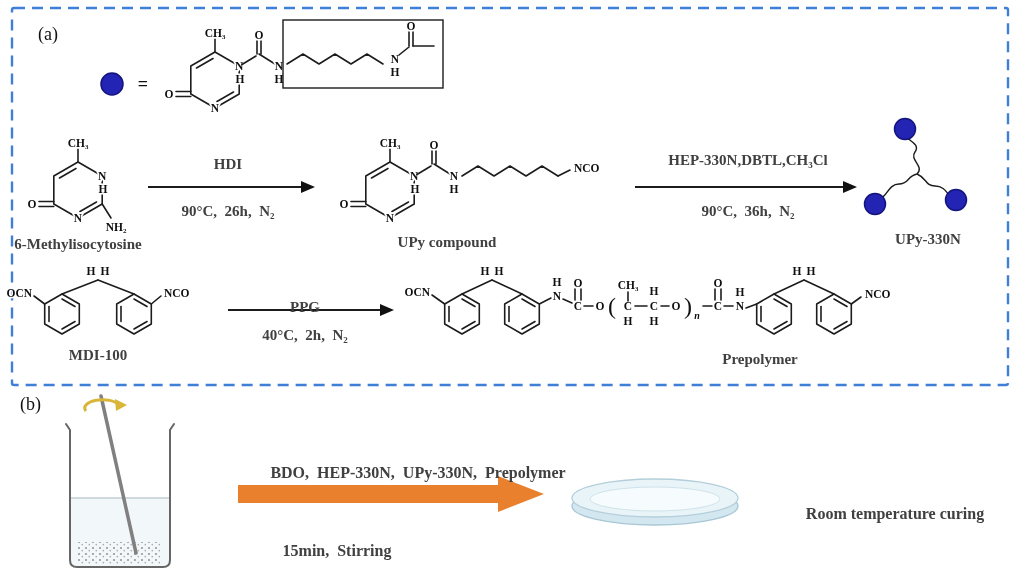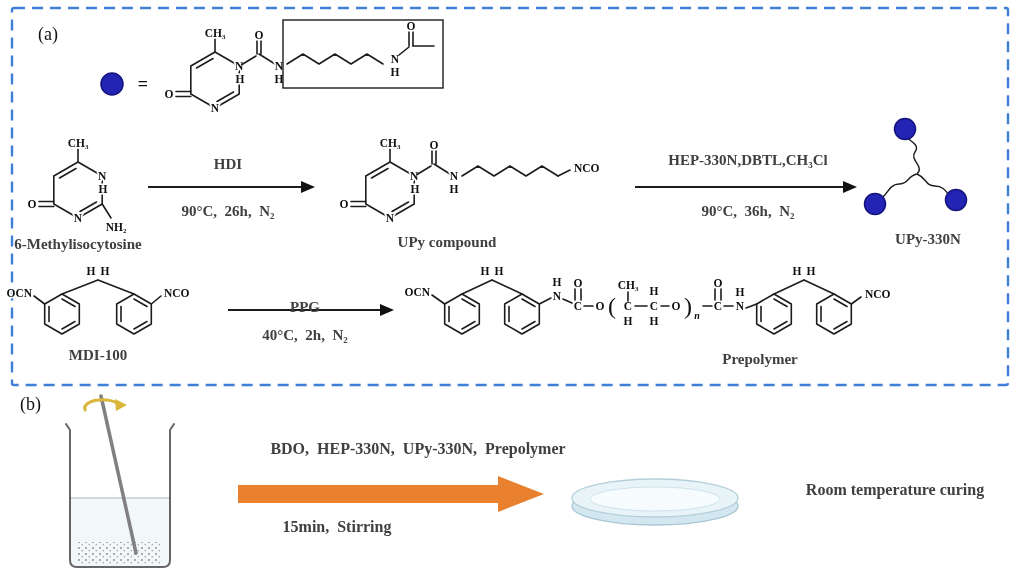--- a/index.html
+++ b/index.html
@@ -1,21 +1,21 @@
 <!DOCTYPE html>
 <html><head>
 <meta charset="utf-8">
 <style>
   html,body{margin:0;padding:0;background:#ffffff;}
   .stage{position:relative;width:1021px;height:576px;background:#ffffff;overflow:hidden;
          font-family:"Liberation Serif","DejaVu Serif",serif;}
   .stage > svg{position:absolute;left:0;top:0;}
   .lbl{position:absolute;font-weight:bold;font-size:15px;color:#404040;text-align:center;
        white-space:pre;line-height:1.15;}
-  .lbl-lg{font-size:16px;}
+  .lbl-lg{font-size:16px;margin-top:24px;}
   .cap{position:absolute;font-size:18px;color:#101010;}
   .bond{stroke:#1c1c1c;stroke-width:1.6;fill:none;stroke-linecap:round;stroke-linejoin:round;}
   .bond2{stroke:#1c1c1c;stroke-width:2;fill:none;}
   .wavy{stroke:#1c1c1c;stroke-width:1.4;fill:none;}
   .atom{font-family:"Liberation Serif","DejaVu Serif",serif;font-size:11.5px;font-weight:bold;
         fill:#101010;text-anchor:middle;dominant-baseline:central;
         paint-order:stroke;stroke:#ffffff;stroke-width:3px;stroke-linejoin:round;}
   .atom-l{text-anchor:start;}
   .atom-r{text-anchor:end;}
   .paren{font-size:24px;font-weight:normal;stroke-width:0;}

